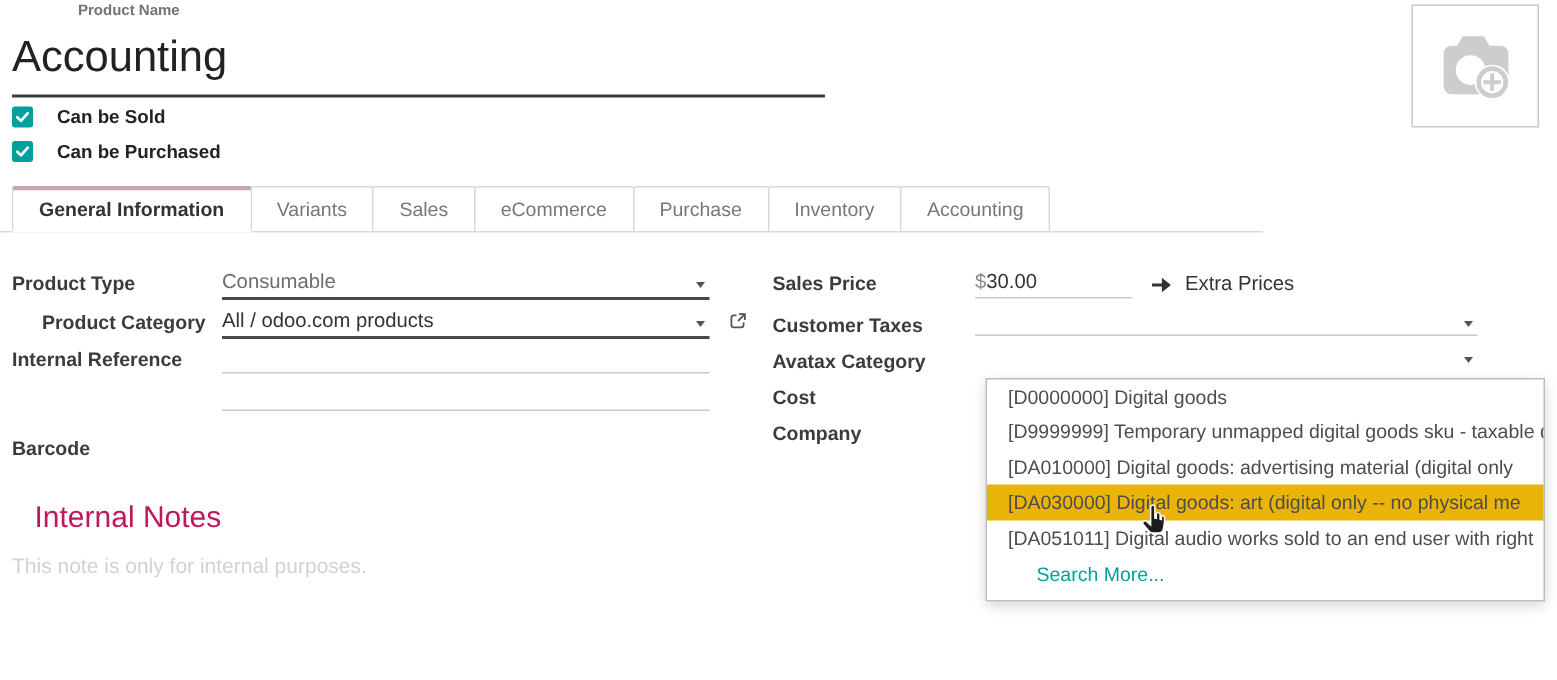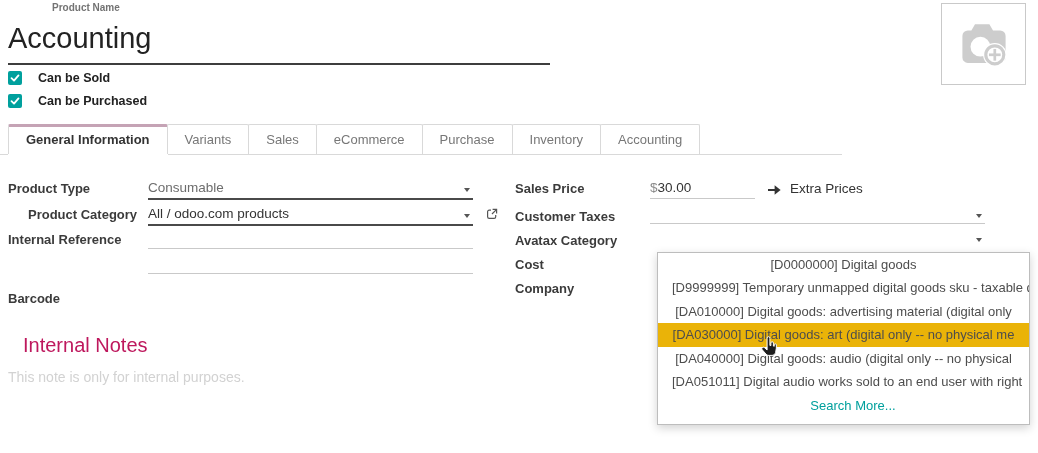--- a/index.html
+++ b/index.html
@@ -34,21 +34,21 @@
   .muted { color:#6d6d6d; }
   .currency { color:#8a8a8a; }
   .extra-prices { position:absolute; left:767px; top:181px; display:flex; align-items:flex-end; gap:8px; font-size:13.5px; color:#333; cursor:pointer; }
   .extlink { position:absolute; left:485px; top:207px; cursor:pointer; }
 
   
   .notes-title { position:absolute; left:23px; top:334px; font-size:20px; color:#be185d; }
   .notes-placeholder { position:absolute; left:8px; top:369px; font-size:14px; color:#d2d2d2; }
 
   
-  .dropdown { position:absolute; left:657px; top:252px; width:373px; background:#fff; border:1px solid #bdbdbd; box-shadow:0 3px 9px rgba(0,0,0,.18); z-index:5;text-align:center; }
+  .dropdown { position:absolute; left:657px; top:252px; width:373px; background:#fff; border:1px solid #bdbdbd; box-shadow:0 3px 9px rgba(0,0,0,.18); z-index:5; }
   .dd-item { padding:4px 14px; font-size:13px; line-height:15.4px; color:#4d4d4d; white-space:nowrap; overflow:hidden; cursor:pointer; }
   .dd-item.hl { background:#e6eaed; }
   .dd-search { padding:5px 14px 10px 33px; font-size:13px; line-height:15.4px; cursor:pointer; }
 
   .cursor { position:absolute; left:760px; top:336px; z-index:9; }
 </style>
 </head>
 <body>
 
 <div class="page">
@@ -147,21 +147,20 @@
   <div class="flabel" style="left:515px; top:281px;">Company</div>
 
   <div class="notes-title">Internal Notes</div>
   <div class="notes-placeholder">This note is only for internal purposes.</div>
 
   <div class="dropdown">
     <div class="dd-item">[D0000000] Digital goods</div>
     <div class="dd-item">[D9999999] Temporary unmapped digital goods sku - taxable def</div>
     <div class="dd-item">[DA010000] Digital goods: advertising material (digital only</div>
     <div class="dd-item hl" style="background:#eab308">[DA030000] Digital goods: art (digital only -- no physical me</div>
-    <div class="dd-item">[DA040000] Digital goods: audio (digital only -- no physical</div>
     <div class="dd-item">[DA051011] Digital audio works sold to an end user with right</div>
     <div class="dd-search" style="color:#00a09d">Search More...</div>
   </div>
 
   <div class="cursor">
     <svg width="17" height="21" viewBox="0 0 24 30">
       <path d="M10 3 a2 2 0 0 1 4 0 v10.5 l1.4 .2 V10 a1.8 1.8 0 0 1 3.6 0 v4.4 l1.2 .3 v-2 a1.5 1.5 0 0 1 3 0 v4.6 l-1 6.2 a5 5 0 0 1 -4.9 4.2 h-5 a5 5 0 0 1 -3.8 -1.7 l-5.5 -6.4 a2.2 2.2 0 0 1 3.2 -3 l3.8 3.4 z" fill="#1d1d1d" stroke="#fff" stroke-width="1.4"></path>
     </svg>
   </div>
 

